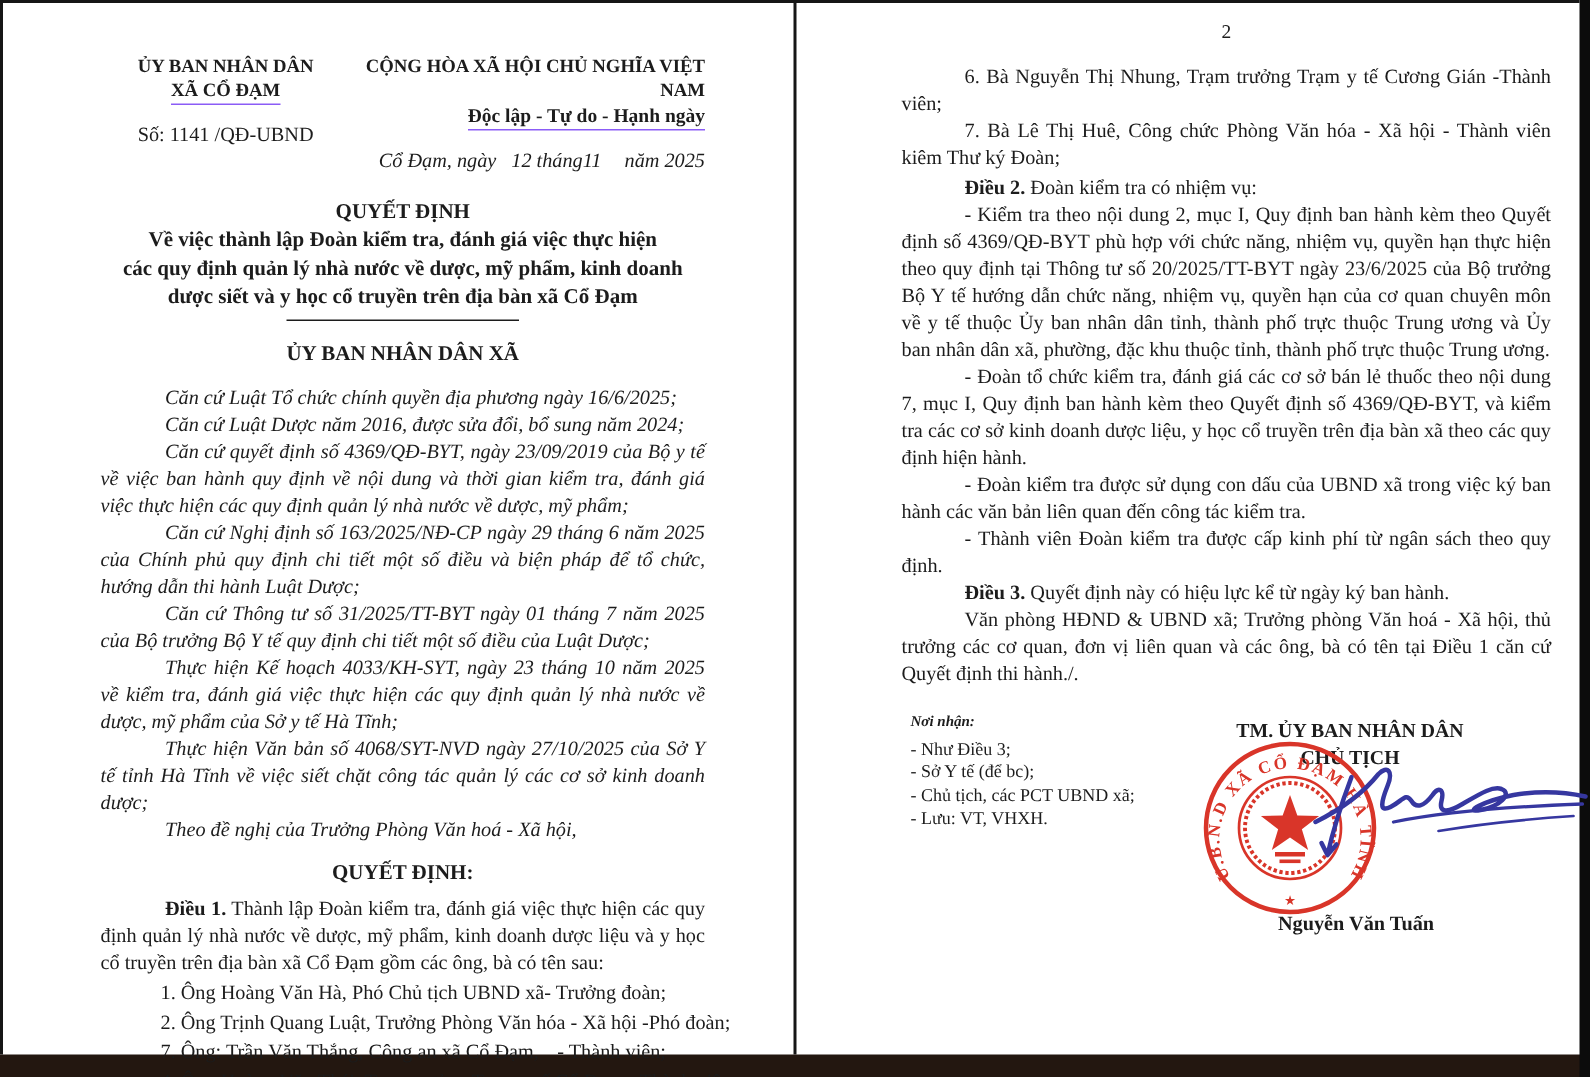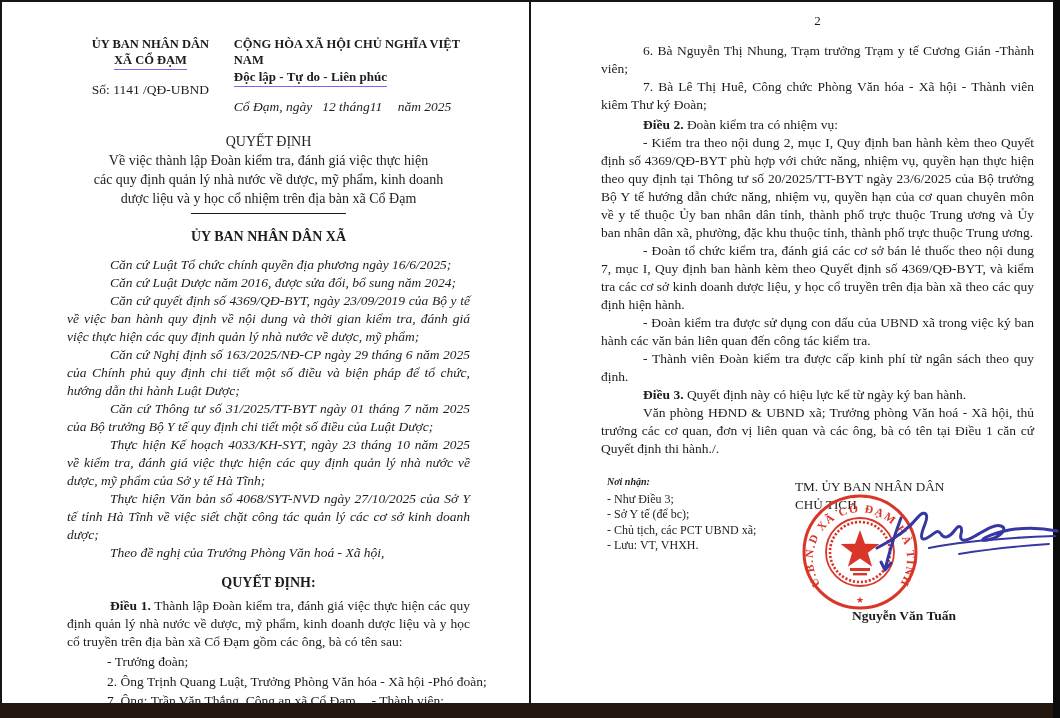--- a/index.html
+++ b/index.html
@@ -20,53 +20,53 @@
   .page-right{left:531px;top:0;width:522px;height:703px;padding:13px 19px 0 70px;}
 
   p{margin:0;}
   .body-text{font-size:13.5px;line-height:18px;text-align:justify;}
   .indent1{text-indent:43px;}
   .indent2{text-indent:42px;}
 
   
   .hdr{display:flex;justify-content:space-between;align-items:flex-start;}
   .hdr-org{width:178px;text-align:center;}
-  .hdr-nat{width:252px;text-align:left;}
+  .hdr-nat{width:252px;text-align:right;}
   .hdr-b1{font-weight:bold;font-size:12.5px;line-height:16px;}
   .hdr-b2{font-weight:bold;font-size:13px;line-height:17px;}
   .u-line{display:inline-block;border-bottom:1px solid #8b5cf6;padding-bottom:1px;}
   .doc-num{margin-top:12px;font-size:13.5px;font-weight:normal;}
   .date-line{margin-top:12px;font-style:italic;font-size:13.5px;white-space:nowrap;}
   .date-line .d-day{margin-left:10px;}
   .date-line .d-month{margin-right:9px;}
   .date-line .d-sep{margin-left:3px;}
 
   
-  .title-block{margin-top:17px;text-align:center;font-weight:normal;font-size:14px;line-height:19px;}
+  .title-block{margin-top:17px;text-align:center;font-weight:bold;font-size:14px;line-height:19px;}
   .title-rule{width:155px;height:1px;background:#1c1c1c;margin:5px auto 0 auto;}
   .authority{margin-top:15px;text-align:center;font-weight:bold;font-size:14px;}
 
   .citations{margin-top:11px;}
   .cite{font-style:italic;}
   .decision-heading{margin-top:13px;margin-bottom:6px;text-align:center;font-weight:bold;font-size:14px;}
   .article-label{font-weight:bold;}
 
   .members{margin-top:1px;}
   .member-row{display:flex;justify-content:space-between;font-size:13.5px;line-height:19.5px;padding-left:40px;padding-right:26px;}
   .member-name{white-space:nowrap;}
   .member-role{white-space:nowrap;}
 
   
   .page-num{text-align:center;font-size:13px;line-height:15px;margin-bottom:14px;}
   .p2-gap{margin-top:2px;}
 
   .footer{position:relative;height:240px;margin-top:14px;}
   .recipients{position:absolute;left:6px;top:2px;font-size:12px;line-height:15.5px;}
   .recipients .rec-label{font-weight:bold;font-style:italic;font-size:10px;margin-bottom:2px;}
-  .sign-block{position:absolute;left:194px;top:6px;width:210px;text-align:left;font-weight:normal;font-size:13.2px;line-height:18px;}
+  .sign-block{position:absolute;left:194px;top:6px;width:210px;text-align:center;font-weight:bold;font-size:13.2px;line-height:18px;}
   .stamp{position:absolute;left:199px;top:20px;width:120px;height:120px;}
   .signature{position:absolute;left:238px;top:32px;width:222px;height:78px;}
   .signer-name{position:absolute;left:218px;top:136px;width:170px;text-align:center;font-weight:bold;font-size:13.5px;}
 </style>
 </head>
 <body>
 
 <div class="frame-top"></div>
 <div class="frame-left"></div>
 <div class="page-divider"></div>
@@ -76,34 +76,34 @@
 <div class="page page-left">
 
   <div class="hdr">
     <div class="hdr-org">
       <div class="hdr-b1">ỦY BAN NHÂN DÂN</div>
       <div class="hdr-b1"><span class="u-line">XÃ CỔ ĐẠM</span></div>
       <div class="doc-num">Số: 1141 /QĐ-UBND</div>
     </div>
     <div class="hdr-nat">
       <div class="hdr-b1">CỘNG HÒA XÃ HỘI CHỦ NGHĨA VIỆT NAM</div>
-      <div class="hdr-b2"><span class="u-line">Độc lập - Tự do - Liên phúc</span></div>
+      <div class="hdr-b2"><span class="u-line">Độc lập - Tự do - Hạnh ngày</span></div>
       <div class="date-line">
         <span>Cổ Đạm, ngày</span><span class="d-day">12</span>
         <span class="d-month"><span>tháng</span><span>11</span></span>
         <span class="d-sep">năm 2025</span>
       </div>
     </div>
   </div>
 
   <div class="title-block">
     <div>QUYẾT ĐỊNH</div>
     <div>Về việc thành lập Đoàn kiểm tra, đánh giá việc thực hiện</div>
     <div>các quy định quản lý nhà nước về dược, mỹ phẩm, kinh doanh</div>
-    <div>dược liệu và y học cổ nhiệm trên địa bàn xã Cổ Đạm</div>
+    <div>dược siết và y học cổ truyền trên địa bàn xã Cổ Đạm</div>
     <div class="title-rule"></div>
   </div>
 
   <div class="authority">ỦY BAN NHÂN DÂN XÃ</div>
 
   <div class="citations">
     <p class="body-text indent1 cite">Căn cứ Luật Tổ chức chính quyền địa phương ngày 16/6/2025;</p>
     <p class="body-text indent1 cite">Căn cứ Luật Dược năm 2016, được sửa đổi, bổ sung năm 2024;</p>
     <p class="body-text indent1 cite">Căn cứ quyết định số 4369/QĐ-BYT, ngày 23/09/2019 của Bộ y tế về việc ban hành quy định về nội dung và thời gian kiểm tra, đánh giá việc thực hiện các quy định quản lý nhà nước về dược, mỹ phẩm;</p>
     <p class="body-text indent1 cite">Căn cứ Nghị định số 163/2025/NĐ-CP ngày 29 tháng 6 năm 2025 của Chính phủ quy định chi tiết một số điều và biện pháp để tổ chức, hướng dẫn thi hành Luật Dược;</p>
@@ -112,20 +112,21 @@
     <p class="body-text indent1 cite">Thực hiện Văn bản số 4068/SYT-NVD ngày 27/10/2025 của Sở Y tế tỉnh Hà Tĩnh về việc siết chặt công tác quản lý các cơ sở kinh doanh dược;</p>
     <p class="body-text indent1 cite">Theo đề nghị của Trưởng Phòng Văn hoá - Xã hội,</p>
   </div>
 
   <div class="decision-heading">QUYẾT ĐỊNH:</div>
 
   <p class="body-text indent1"><span class="article-label">Điều 1.</span><span> Thành lập Đoàn kiểm tra, đánh giá việc thực hiện các quy định quản lý nhà nước về dược, mỹ phẩm, kinh doanh dược liệu và y học cổ truyền trên địa bàn xã Cổ Đạm gồm các ông, bà có tên sau:</span></p>
 
   <div class="members">
     <div class="member-row">
+      <span class="member-name">1. Ông Hoàng Văn Hà, Phó Chủ tịch UBND xã</span>
       <span class="member-role">- Trưởng đoàn;</span>
     </div>
     <div class="member-row">
       <span class="member-name">2. Ông Trịnh Quang Luật, Trưởng Phòng Văn hóa - Xã hội -</span>
       <span class="member-role">Phó  đoàn;</span>
     </div>
     <div class="member-row">
       <span class="member-name">7. Ông: Trần Văn Thắng, Công an xã Cổ Đạm,</span>
       <span class="member-role">- Thành viên;</span>
     </div>

